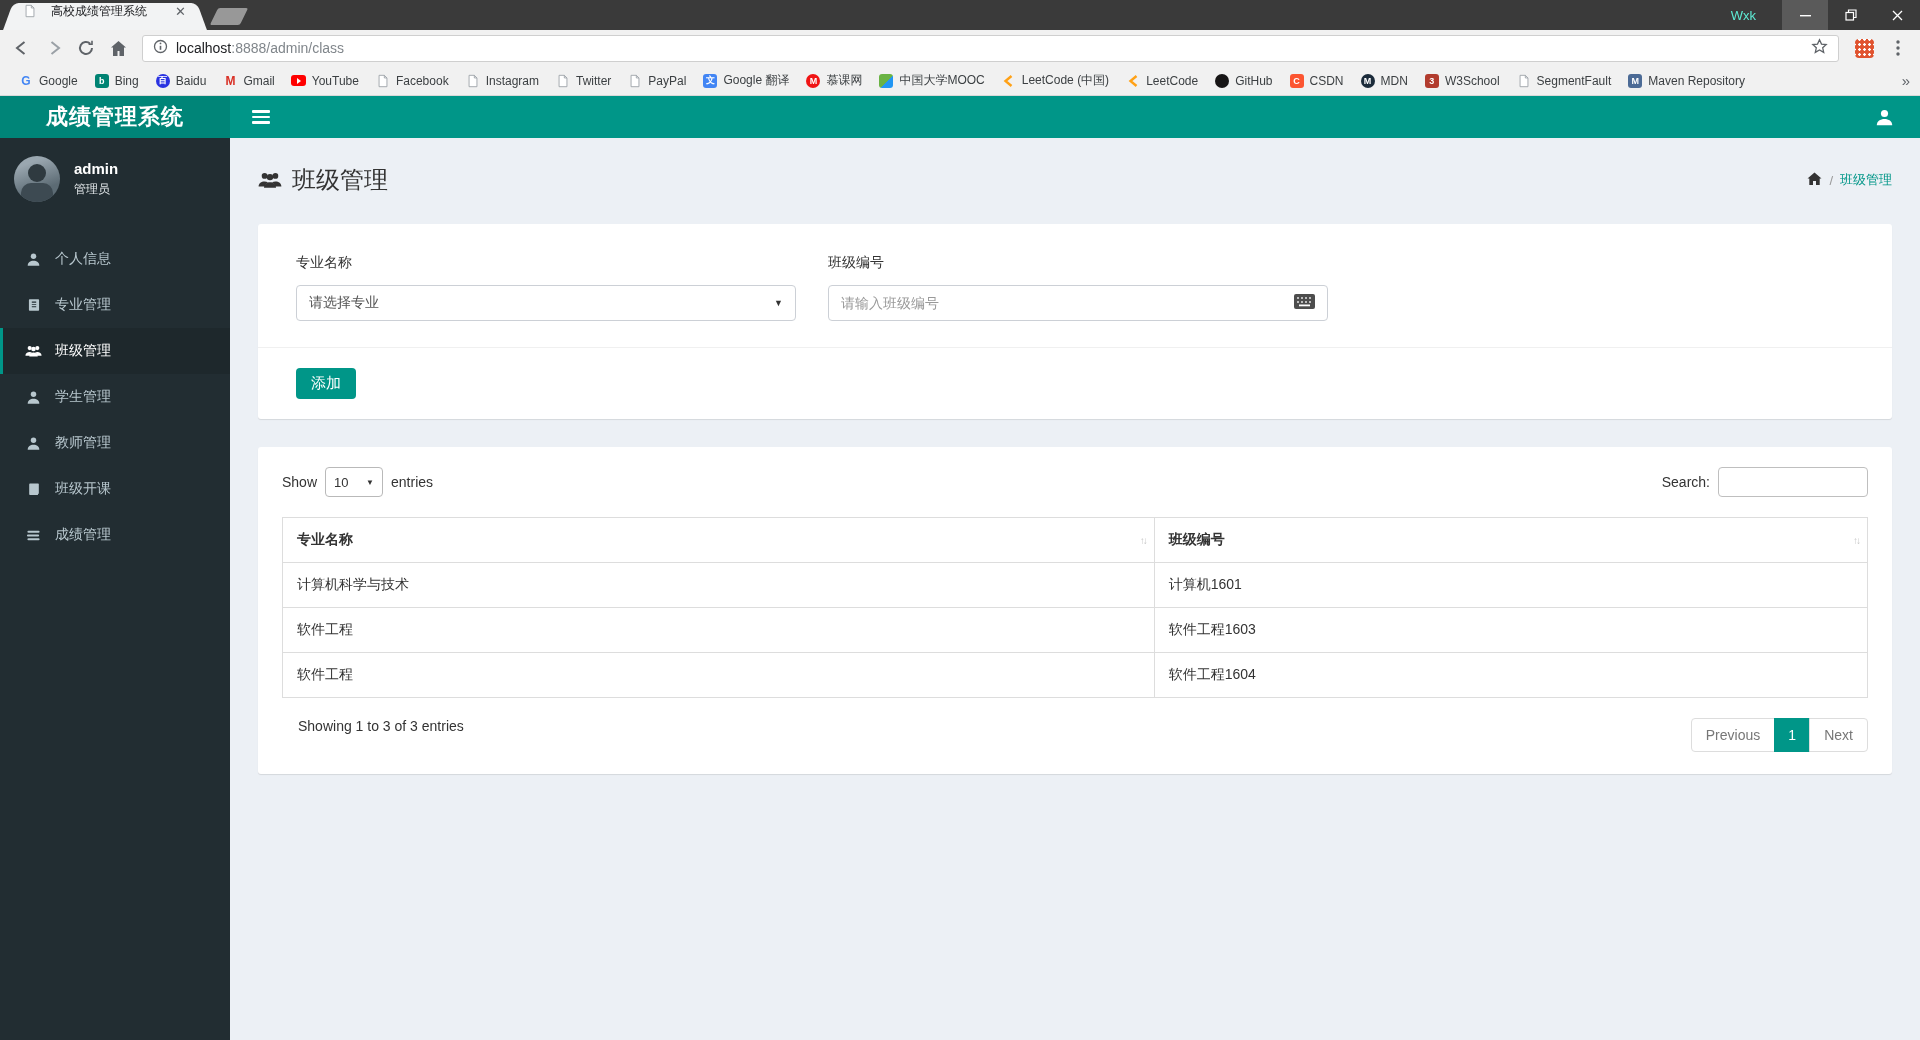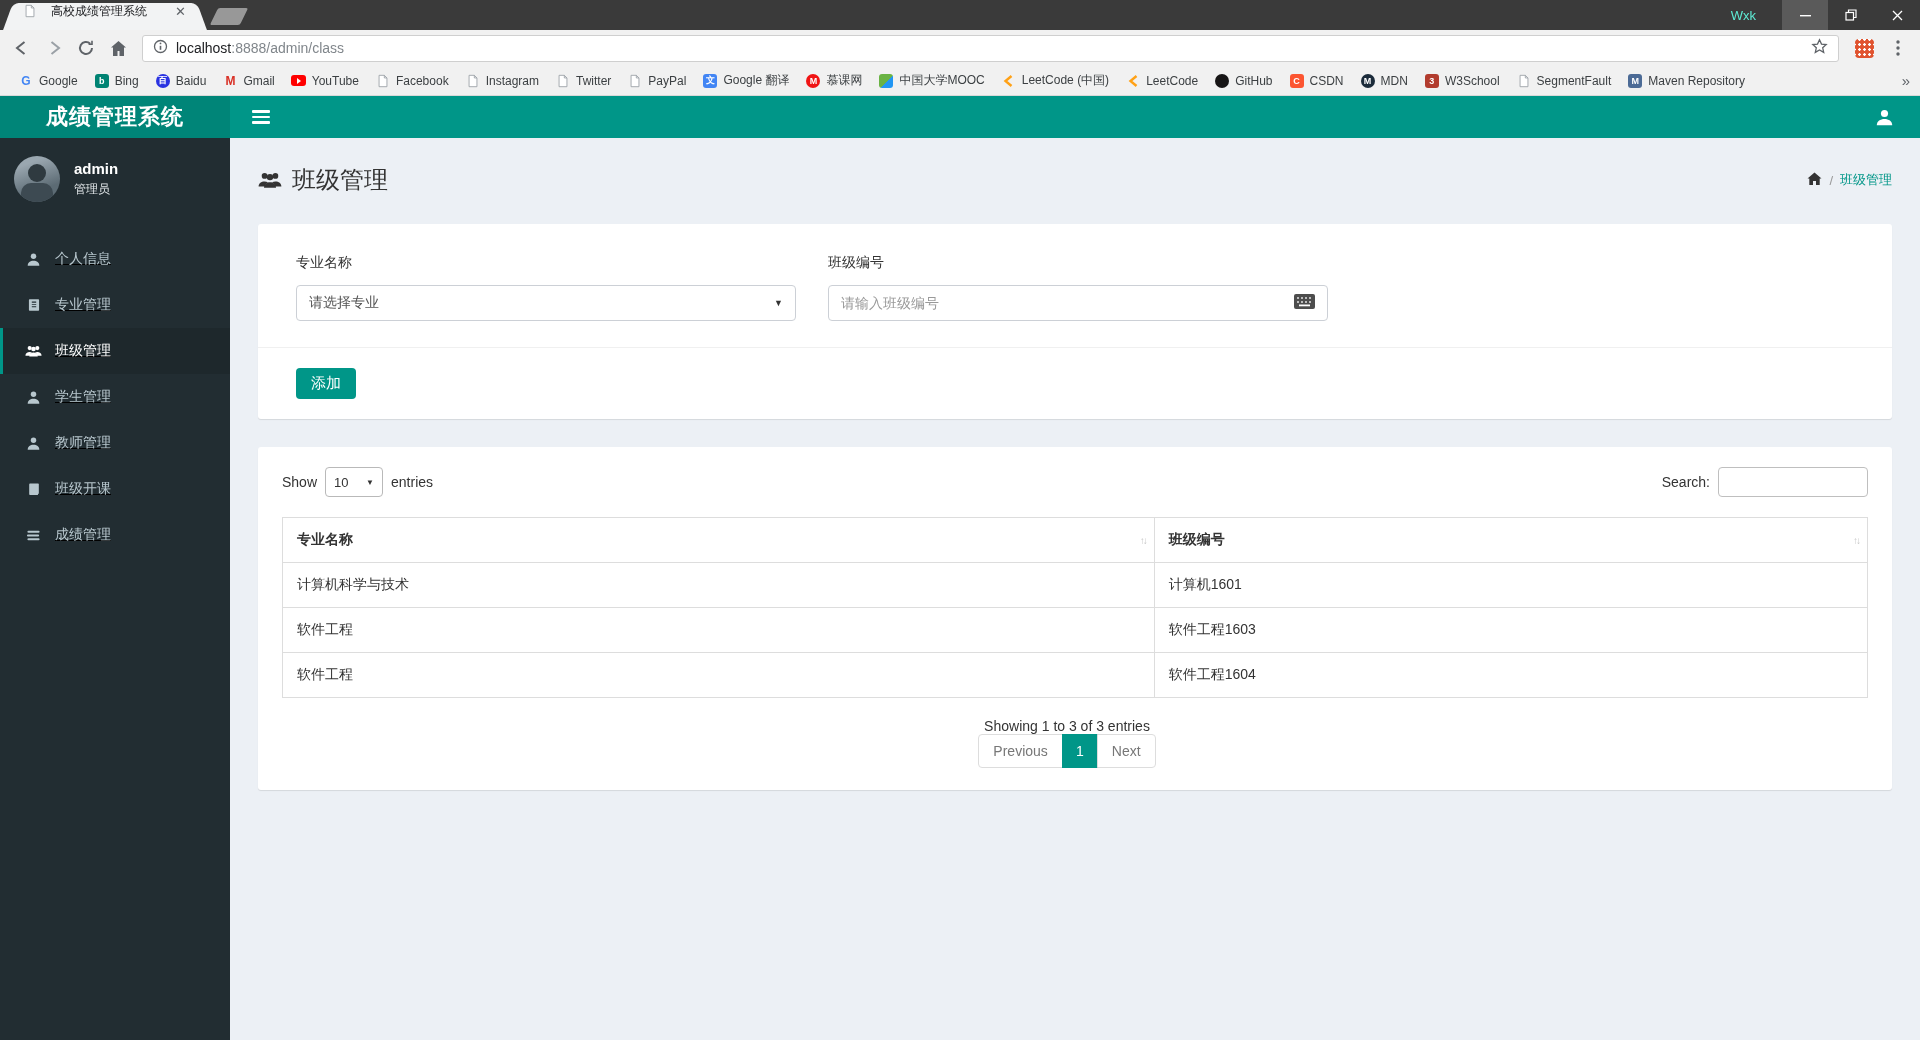--- a/index.html
+++ b/index.html
@@ -48,21 +48,21 @@
   .nav-user { margin-left:auto; margin-right:26px; display:flex; align-items:center; }
 
   .app-body { display:flex; height:902px; }
   .sidebar { width:230px; background:#222d32; flex-shrink:0; }
   .user-panel { display:flex; align-items:center; gap:14px; padding:18px 14px 20px 14px; }
   .avatar { width:46px; height:46px; border-radius:50%; background:linear-gradient(160deg,#9aa7b0 20%,#5c6b74 70%); position:relative; overflow:hidden; flex-shrink:0; }
   .avatar::before { content:''; position:absolute; left:14px; top:8px; width:18px; height:18px; border-radius:50%; background:#2f3a40; }
   .avatar::after { content:''; position:absolute; left:7px; top:27px; width:32px; height:22px; border-radius:10px 10px 0 0; background:#3d4a52; }
   .user-name { color:#fff; font-size:15px; font-weight:bold; margin-bottom:4px; }
   .user-role { color:#e3e8ea; font-size:12px; }
-  .menu { margin-top:14px;text-decoration:underline; }
+  .menu { margin-top:14px; }
   .menu-item { height:46px; display:flex; align-items:center; gap:13px; padding-left:22px; color:#b8c7ce; font-size:14px; border-left:3px solid transparent; cursor:pointer; }
   .menu-item.active { background:#1e282c; color:#fff; border-left-color:#009688; }
   .menu-item .mi-ic { width:17px; display:flex; justify-content:center; }
 
   .main { flex:1; background:#ecf0f5; position:relative; overflow:hidden; }
   .content-header { display:flex; justify-content:space-between; align-items:center; padding:26px 28px 0 28px; }
   .page-title { display:flex; align-items:center; gap:10px; font-size:24px; color:#333; }
   .breadcrumb { font-size:13px; display:flex; align-items:center; gap:7px; }
   .breadcrumb .sep { color:#999; }
   .breadcrumb a { color:#009688; text-decoration:none; }
@@ -87,21 +87,21 @@
   .mini-select .arrow { margin-left:auto; font-size:8px; color:#333; }
   .dt-search { display:flex; align-items:center; gap:8px; font-size:14px; color:#333; }
   .dt-search input { width:150px; height:30px; border:1px solid #bfbfbf; border-radius:4px; padding:0 8px; font-size:13px; outline:none; font-family:inherit; }
 
   table.dt { border-collapse:collapse; margin:20px 24px 0 24px; width:calc(100% - 48px); font-size:14px; color:#333; }
   table.dt th, table.dt td { border:1px solid #ddd; text-align:left; padding:13px 14px; }
   table.dt th { font-weight:bold; position:relative; }
   table.dt th .sort { position:absolute; right:8px; top:50%; transform:translateY(-50%); color:#c5c5c5; font-size:10px; letter-spacing:-2px; }
   table.dt th.c1 { width:55%; }
 
-  .dt-footer { display:flex; justify-content:space-between; align-items:center; padding:20px 24px 22px 8px;flex-direction:column; }
+  .dt-footer { display:flex; justify-content:space-between; padding:20px 24px 22px 40px; }
   .dt-info { font-size:14px; color:#333; }
   .pagination { display:flex; }
   .page-btn { height:34px; display:flex; align-items:center; justify-content:center; border:1px solid #ddd; background:#fff; color:#777; font-size:14px; padding:0 14px; margin-left:-1px; cursor:pointer; }
   .page-btn:first-child { border-radius:4px 0 0 4px; margin-left:0; }
   .page-btn:last-child { border-radius:0 4px 4px 0; }
   .page-btn.active { background:#009688; border-color:#009688; color:#fff; width:36px; padding:0; }
 </style>
 </head>
 <body>
 

